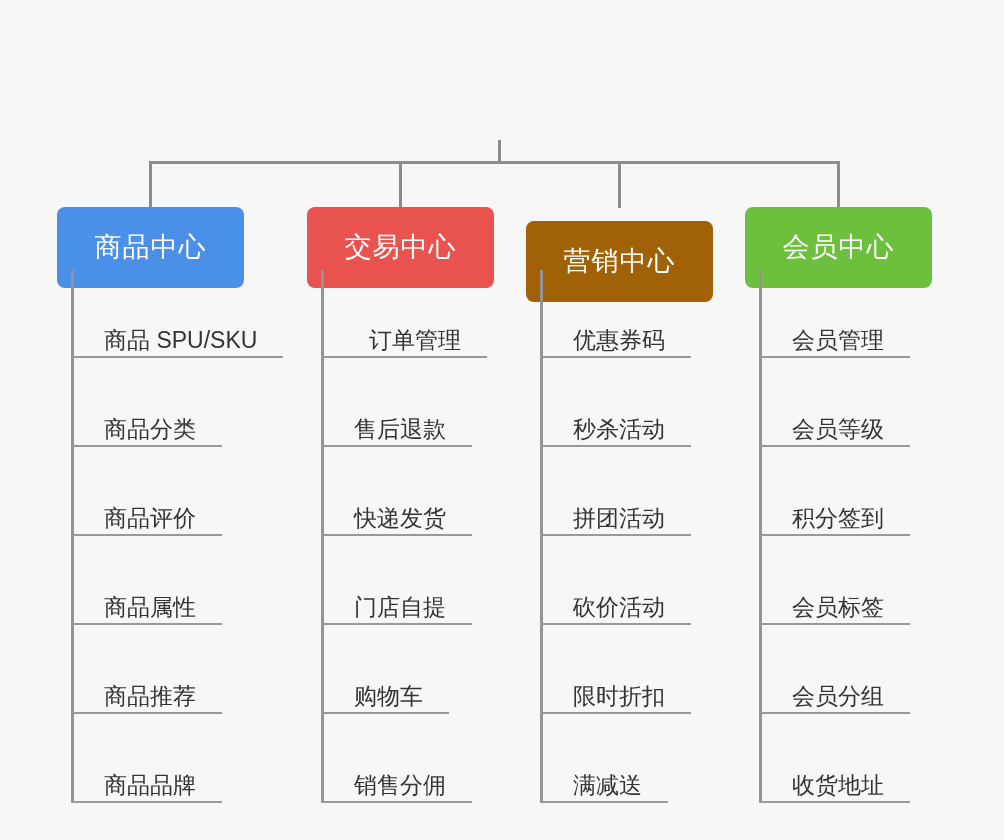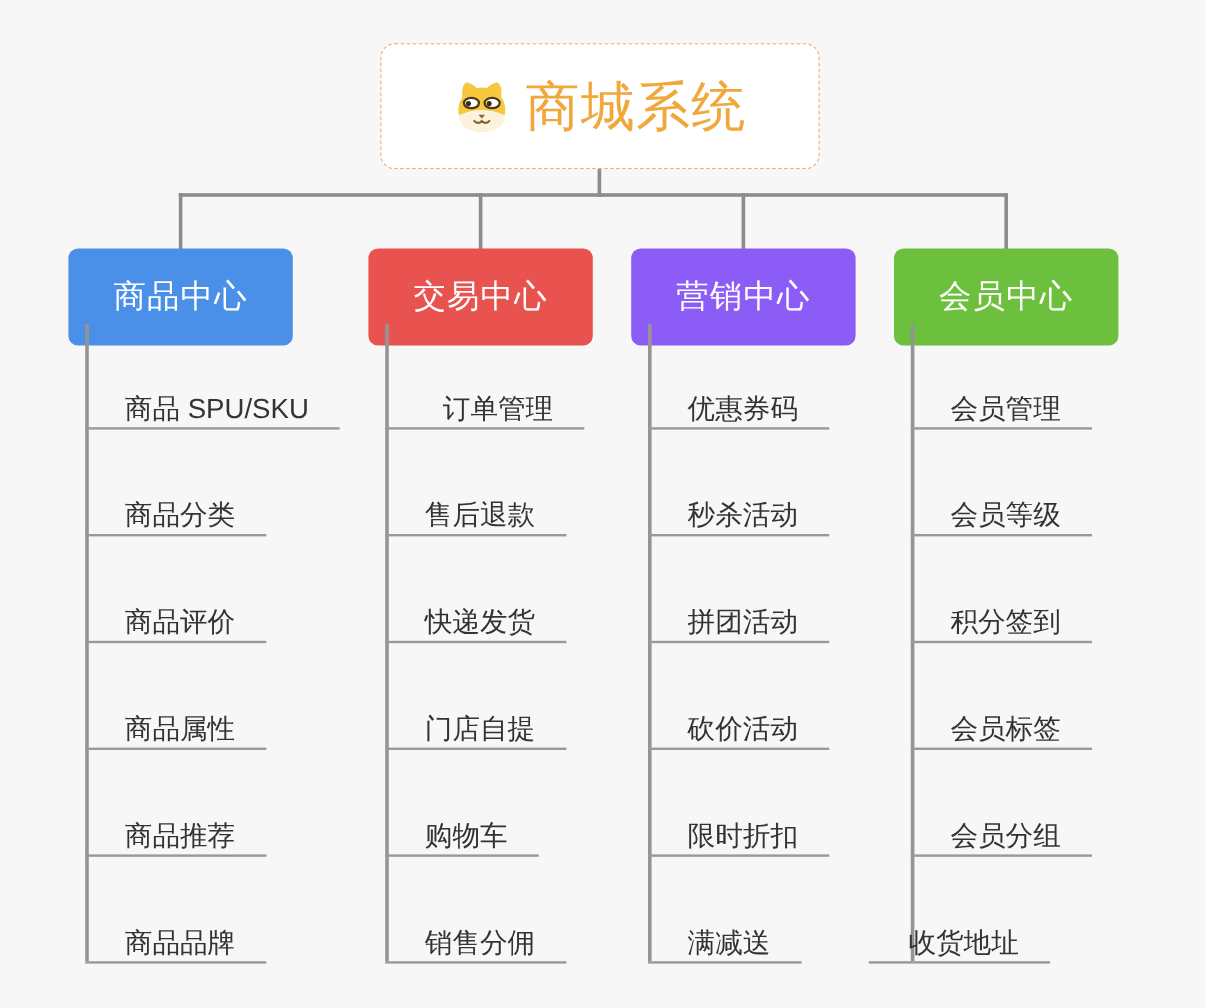--- a/index.html
+++ b/index.html
@@ -51,37 +51,20 @@
   }
 </style>
 </head>
 <body>
 
 <div class="canvas">
 
   <div class="conn root-stem"></div>
   <div class="conn bus-line"></div>
 
-  <div class="root-node">
-    <span class="dog-icon">
-      <svg width="47" height="44" viewBox="0 0 60 56" aria-hidden="true">
-        <path d="M10 22 Q7 5 14 2 Q23 5 27 11 Z" fill="#F6C83E"></path>
-        <path d="M50 22 Q53 5 46 2 Q37 5 33 11 Z" fill="#F6C83E"></path>
-        <ellipse cx="30" cy="31" rx="25" ry="23.5" fill="#F6C83E"></ellipse>
-        <path d="M5.5 37 Q30 26 54.5 37 Q54 54.5 30 54.5 Q6 54.5 5.5 37 Z" fill="#FCF3DD"></path>
-        <ellipse cx="19" cy="24" rx="8" ry="5.5" fill="#FFFFFF" stroke="#4C3A14" stroke-width="2.4"></ellipse>
-        <ellipse cx="41" cy="24" rx="8" ry="5.5" fill="#FFFFFF" stroke="#4C3A14" stroke-width="2.4"></ellipse>
-        <circle cx="15.8" cy="24.6" r="2.7" fill="#3E2D0E"></circle>
-        <circle cx="37.8" cy="24.6" r="2.7" fill="#3E2D0E"></circle>
-        <path d="M26.5 36.5 L33.5 36.5 L30 40.5 Z" fill="#8A6230"></path>
-        <path d="M22 43 Q26 47 30 43 Q34 47 38 43" fill="none" stroke="#8A6230" stroke-width="2.2" stroke-linecap="round"></path>
-      </svg>
-    </span>
-    <span class="root-title">商城系统</span>
-  </div>
 
   <div id="branches">
       <div class="conn" style="left: 149px; top: 161px; width: 3px; height: 47px;"></div>
       <div class="branch-header" style="left: 57px; background: rgb(74, 143, 232);">
         <span class="hlabel">商品中心</span>
       </div>
       <div class="conn" style="left: 71px; top: 270px; width: 3px; height: 531px; background: rgb(148, 148, 148);"></div>
       <div class="leaf-node" style="left: 71px; top: 317px;">
         <span class="llabel">商品 SPU/SKU</span>
       </div>
@@ -117,21 +100,21 @@
       <div class="leaf-node" style="left: 321px; top: 584px;">
         <span class="llabel">门店自提</span>
       </div>
       <div class="leaf-node" style="left: 321px; top: 673px;">
         <span class="llabel">购物车</span>
       </div>
       <div class="leaf-node" style="left: 321px; top: 762px;">
         <span class="llabel">销售分佣</span>
       </div>
       <div class="conn" style="left: 618px; top: 161px; width: 3px; height: 47px;"></div>
-      <div class="branch-header" style="left: 526px; background: #8b5cf6;">
+      <div class="branch-header" style="left: 526px; background: #a16207; margin-top: 14px;">
         <span class="hlabel">营销中心</span>
       </div>
       <div class="conn" style="left: 540px; top: 270px; width: 3px; height: 531px; background: rgb(148, 148, 148);"></div>
       <div class="leaf-node" style="left: 540px; top: 317px;">
         <span class="llabel">优惠券码</span>
       </div>
       <div class="leaf-node" style="left: 540px; top: 406px;">
         <span class="llabel">秒杀活动</span>
       </div>
       <div class="leaf-node" style="left: 540px; top: 495px;">
@@ -159,18 +142,18 @@
       </div>
       <div class="leaf-node" style="left: 759px; top: 495px;">
         <span class="llabel">积分签到</span>
       </div>
       <div class="leaf-node" style="left: 759px; top: 584px;">
         <span class="llabel">会员标签</span>
       </div>
       <div class="leaf-node" style="left: 759px; top: 673px;">
         <span class="llabel">会员分组</span>
       </div>
-      <div class="leaf-node" style="left: 724px; top: 762px;">
+      <div class="leaf-node" style="left: 759px; top: 762px;">
         <span class="llabel">收货地址</span>
       </div>
     </div>
 
 </div>
 
 </body></html>

